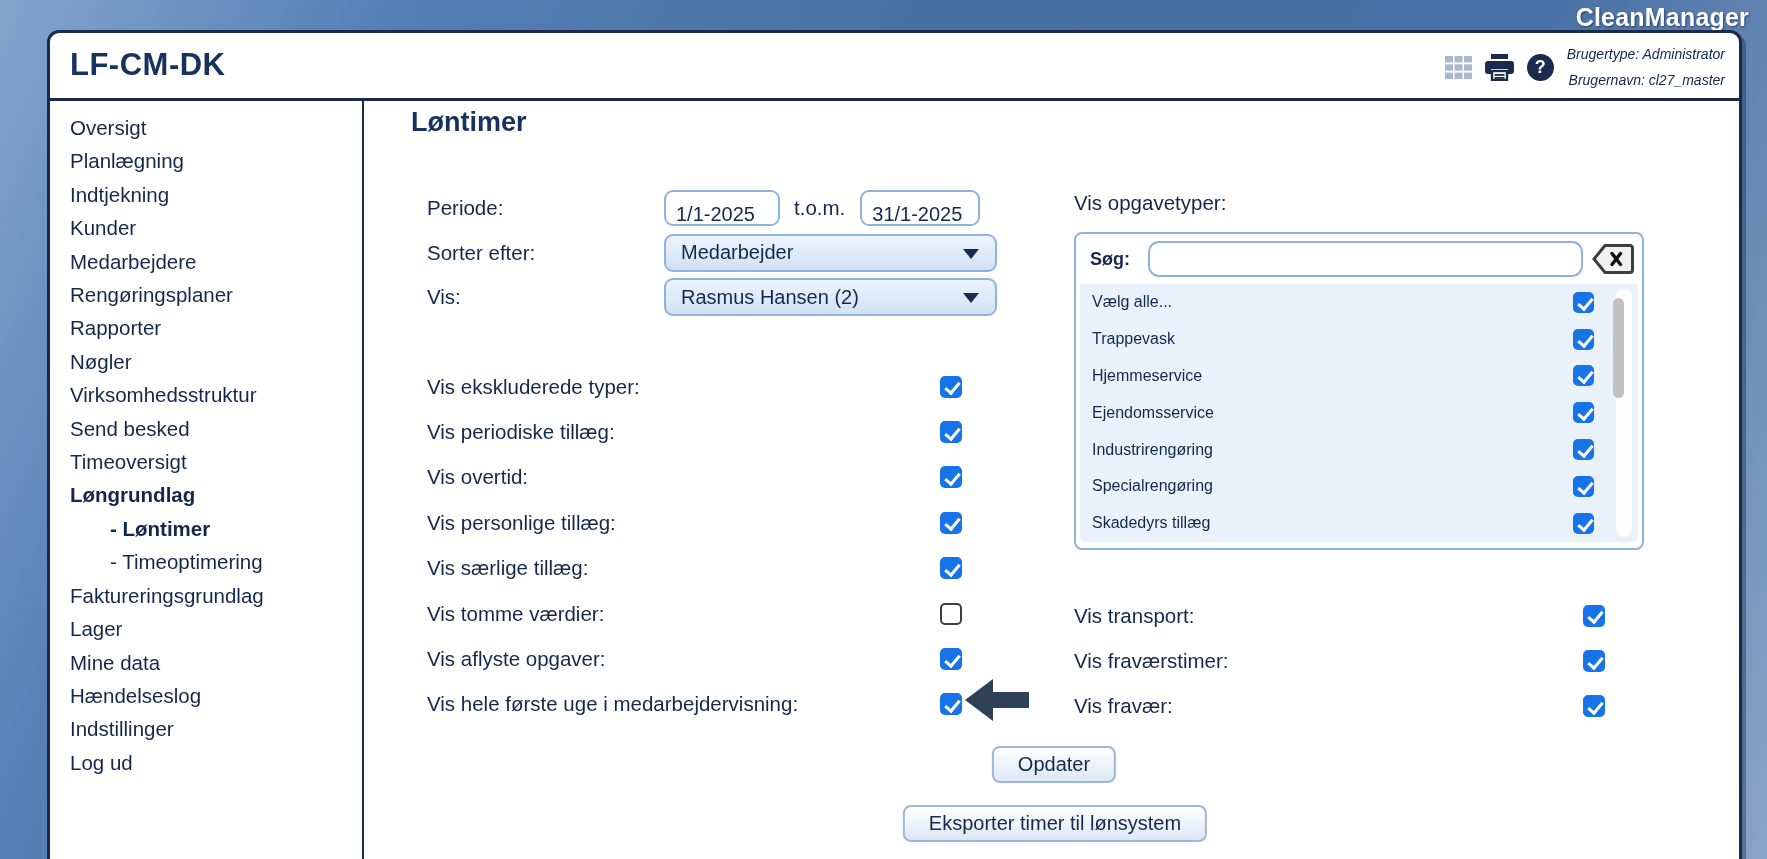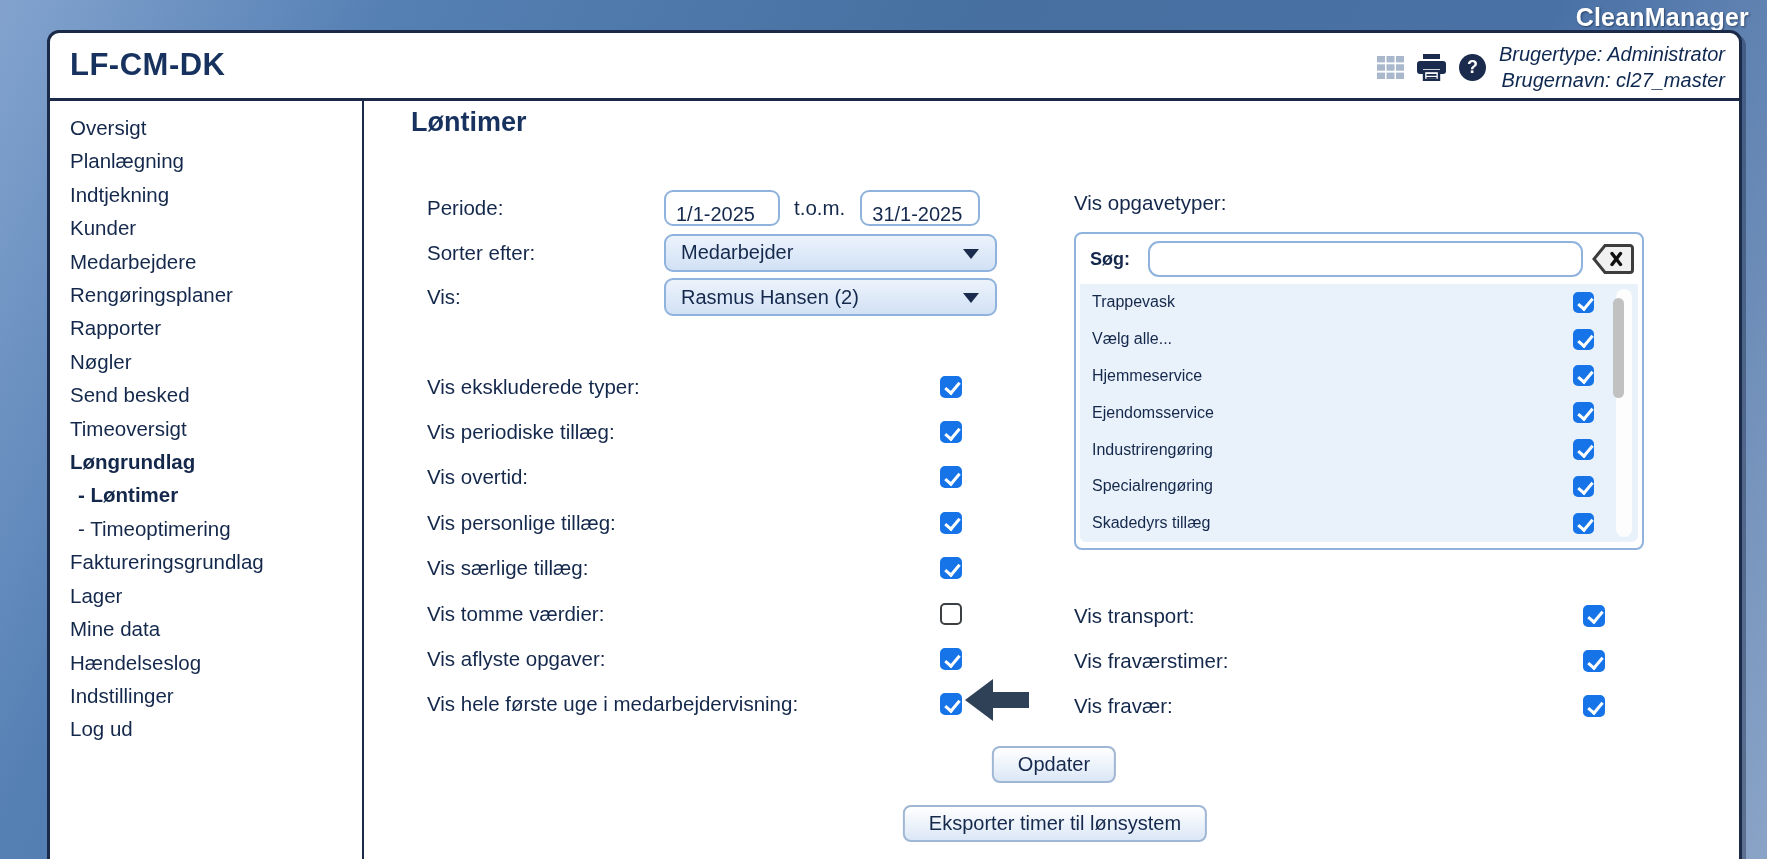--- a/index.html
+++ b/index.html
@@ -20,27 +20,27 @@
   }
   
   .win-header { height:68px; border-bottom:3px solid #1b2a49; position:relative; }
   .win-title { position:absolute; left:20px; top:14px; font-size:31px; font-weight:bold; color:#17325f; letter-spacing:.5px; }
   .header-right { position:absolute; right:14px; top:8px; display:flex; align-items:center; gap:13px; }
   .hicon { display:inline-flex; align-items:center; justify-content:center; cursor:pointer; }
   .help-circle {
     width:27px; height:27px; border-radius:50%; background:#1b2b4d; color:#fff;
     font-weight:bold; font-size:18px; display:inline-flex; align-items:center; justify-content:center;
   }
-  .user-info { text-align:right; font-style:italic; font-size:20px; color:#0e2850; line-height:26px; }
+  .user-info { text-align:right; font-style:italic; font-size:14px; color:#0e2850; line-height:26px; }
   
   .win-body { display:flex; height:calc(100% - 68px); }
   .sidebar { width:314px; border-right:2px solid #1b2a49; padding:10px 0 0 20px; flex-shrink:0; }
   .side-item { font-size:20.5px; line-height:33.4px; color:#14284b; cursor:pointer; white-space:nowrap; }
   .side-item.bold { font-weight:bold; }
-  .side-item.sub { padding-left:8px; }
+  .side-item.sub { padding-left:8px;margin-left:32px; }
   .main { flex:1; position:relative; }
   .page-title { position:absolute; left:12px; top:6px; font-size:27px; font-weight:bold; color:#17325f;margin-left:35px; }
   
   .form-area { position:absolute; left:63px; top:85px; }
   .form-row { display:flex; align-items:center; height:44.6px; }
   .form-label { width:237px; font-size:20.5px; color:#14284b; flex-shrink:0; }
   .date-input {
     width:116px; height:36px; border:2px solid #8fb3dd; border-radius:9px; background:#fff;
     font-family:inherit; font-size:20px; color:#15294d; padding:12px 0 0 10px; outline:none;
   }
@@ -151,20 +151,21 @@
 
     <div class="sidebar">
       <div class="side-item">Oversigt</div>
       <div class="side-item">Planlægning</div>
       <div class="side-item">Indtjekning</div>
       <div class="side-item">Kunder</div>
       <div class="side-item">Medarbejdere</div>
       <div class="side-item">Rengøringsplaner</div>
       <div class="side-item">Rapporter</div>
       <div class="side-item">Nøgler</div>
+      <div class="side-item">Virksomhedsstruktur</div>
       <div class="side-item">Send besked</div>
       <div class="side-item">Timeoversigt</div>
       <div class="side-item bold">Løngrundlag</div>
       <div class="side-item bold sub">- Løntimer</div>
       <div class="side-item sub">- Timeoptimering</div>
       <div class="side-item">Faktureringsgrundlag</div>
       <div class="side-item">Lager</div>
       <div class="side-item">Mine data</div>
       <div class="side-item">Hændelseslog</div>
       <div class="side-item">Indstillinger</div>
@@ -202,25 +203,25 @@
           <input class="soeg-input" value="" style="">
           <span class="clear-btn">
             <svg width="42" height="32" viewBox="0 0 42 32">
               <path d="M13 2.5 h25 a2.5 2.5 0 0 1 2.5 2.5 v22 a2.5 2.5 0 0 1 -2.5 2.5 h-25 L2 16 z" fill="#f1f1f1" stroke="#3d3d3d" stroke-width="3"></path>
               <path d="M20 10.5 L28.5 21.5 M28.5 10.5 L20 21.5" stroke="#111" stroke-width="3.4" stroke-linecap="round"></path>
             </svg>
           </span>
         </div>
         <div class="opg-list">
           <div class="opg-row">
+            <span class="opg-row-label">Vælg alle...</span>
+            <span class="cb cb-sm checked"></span>
+          </div>
+          <div class="opg-row">
             <span class="opg-row-label">Trappevask</span>
-            <span class="cb cb-sm checked"></span>
-          </div>
-          <div class="opg-row">
-            <span class="opg-row-label">Vælg alle...</span>
             <span class="cb cb-sm checked"></span>
           </div>
           <div class="opg-row">
             <span class="opg-row-label">Hjemmeservice</span>
             <span class="cb cb-sm checked"></span>
           </div>
           <div class="opg-row">
             <span class="opg-row-label">Ejendomsservice</span>
             <span class="cb cb-sm checked"></span>
           </div>

